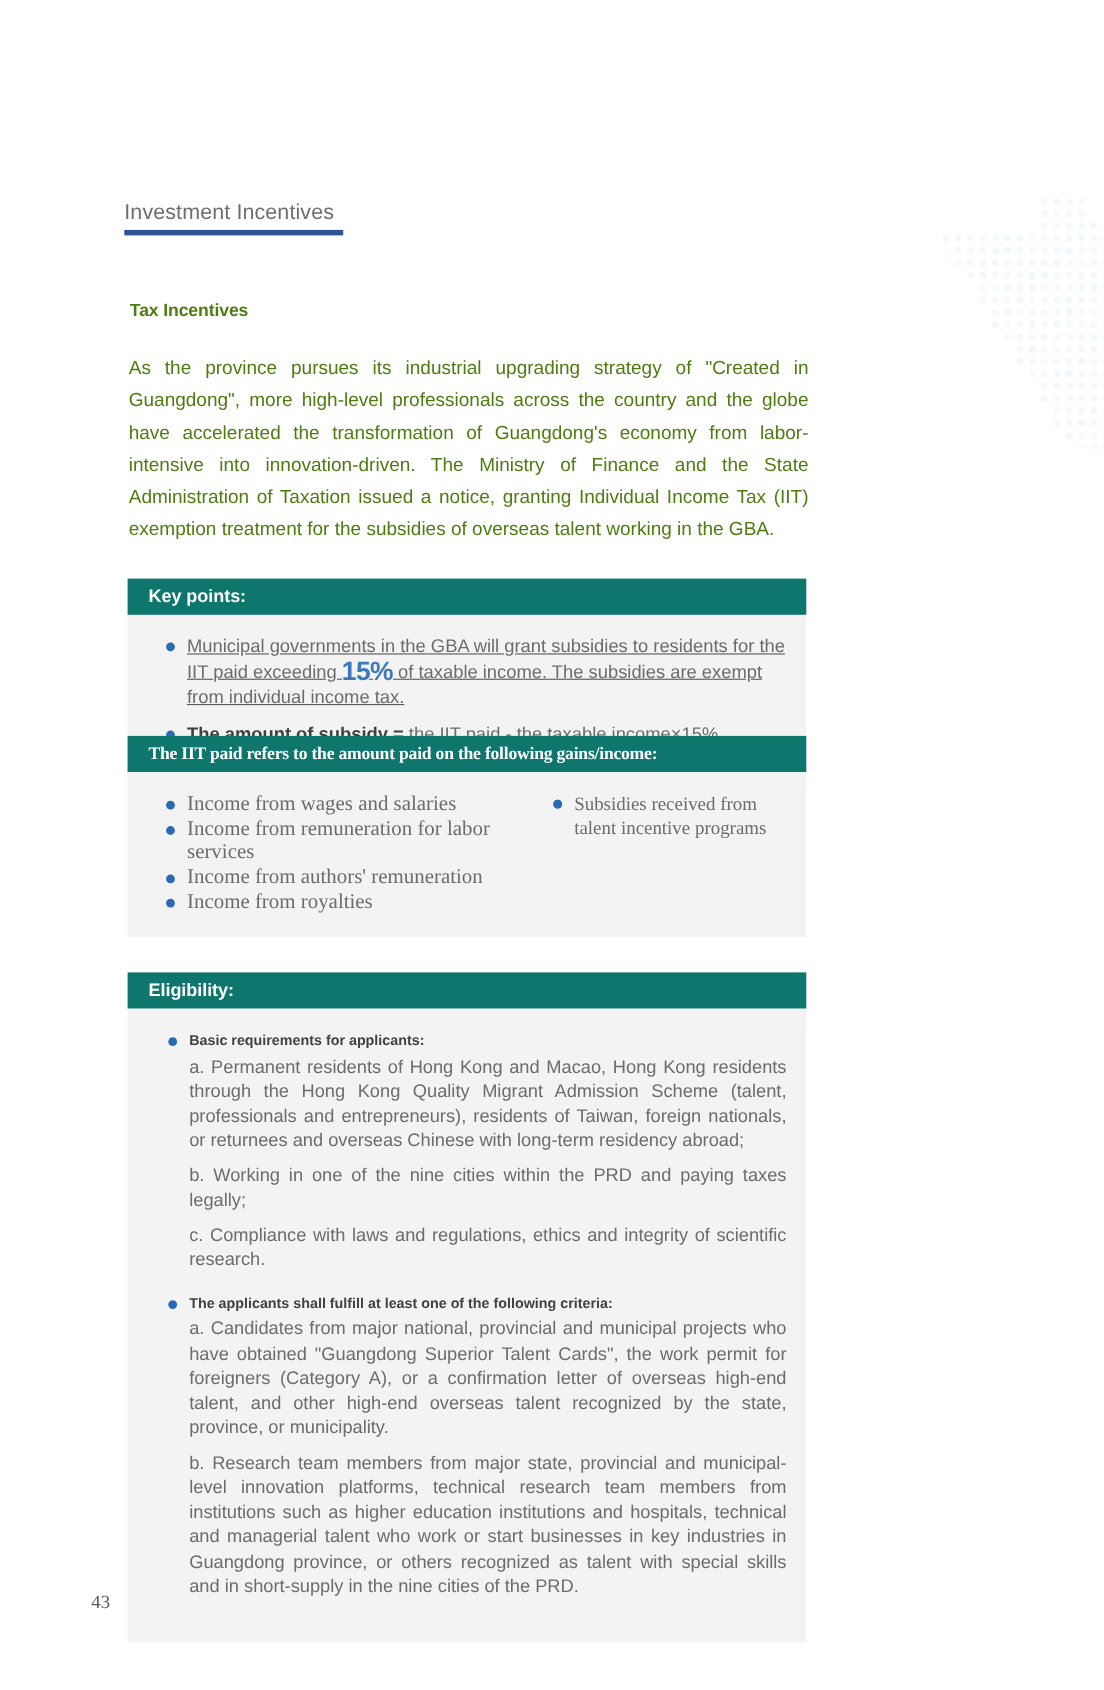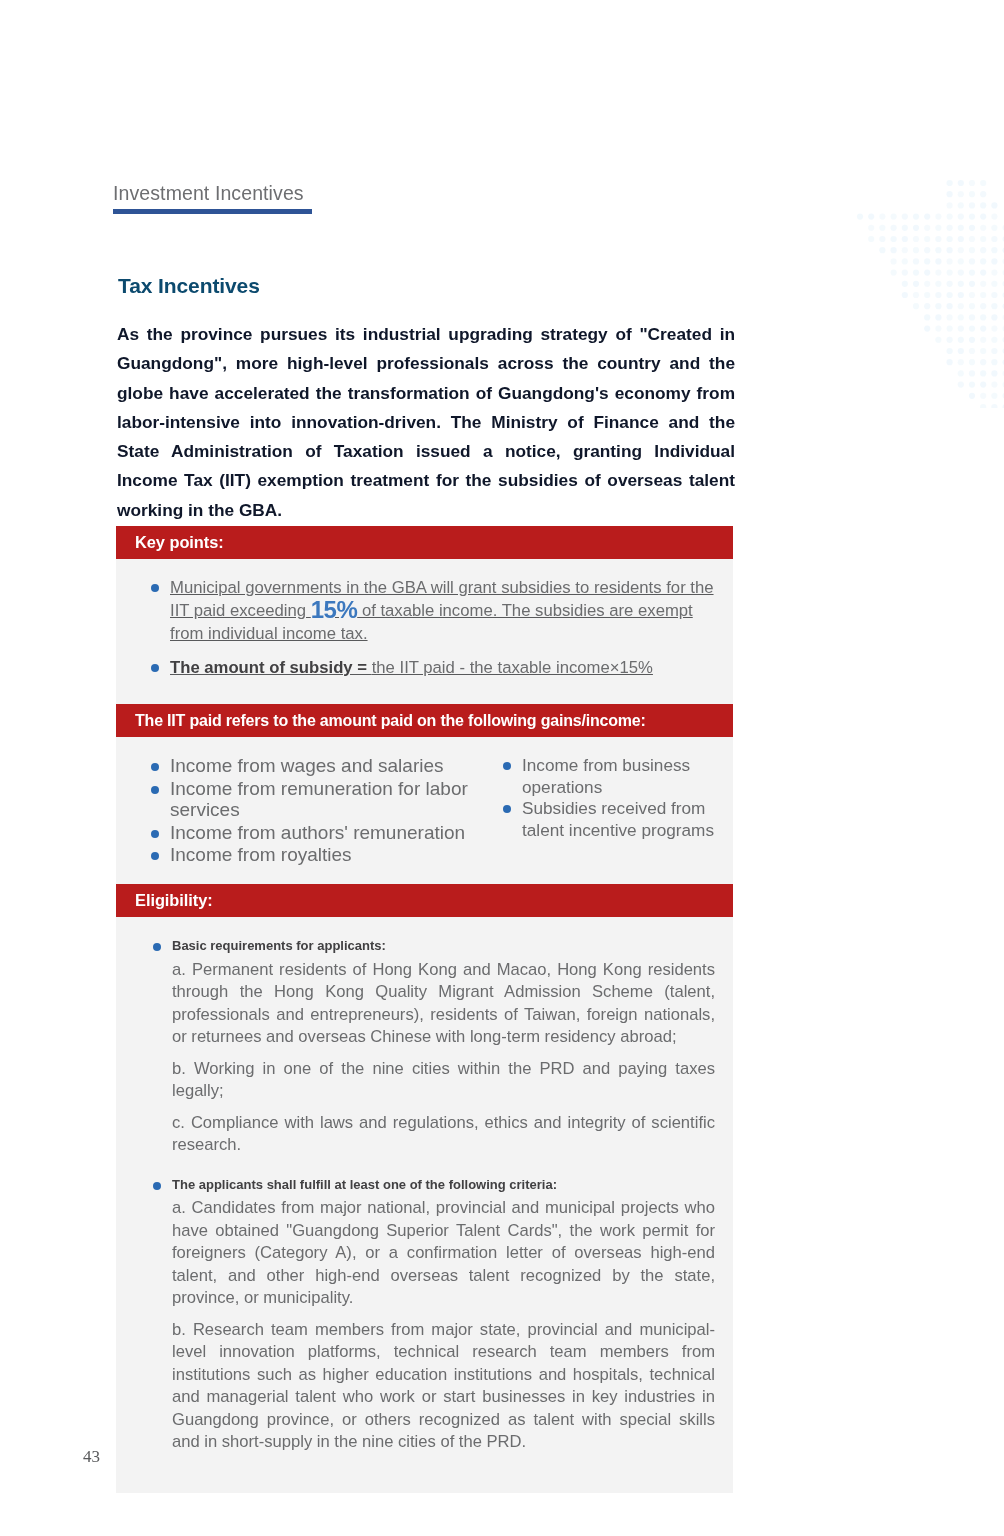--- a/index.html
+++ b/index.html
@@ -58,48 +58,47 @@
     width: 199px;
     height: 5px;
     background: #2e5496;
   }
 
   
   .section-title {
     position: absolute;
     top: 274px;
     left: 118px;
-    font-size: 21px;
+    font-size: 16px;
     font-weight: bold;
-    color: #0c4a6e;
+    color: #4d7c0f;
     letter-spacing: -0.1px;
   }
 
   
   .intro {
     position: absolute;
     top: 320px;
     left: 117px;
     width: 618px;
     font-size: 17.3px;
     line-height: 29.3px;
-    color: #0f172a;
+    color: #4d7c0f;
     text-align: justify;
     text-justify: inter-word;
-    font-weight: bold;
   }
 
   
   .box {
     position: absolute;
     left: 116px;
     width: 617px;
   }
   .box-header {
-    background: #b91c1c;
+    background: #0f766e;
     color: #ffffff;
     font-weight: bold;
     font-size: 16.4px;
     line-height: 33px;
     height: 33px;
     padding: 0 0 0 19px;
     box-sizing: border-box;
     letter-spacing: -0.05px;
     white-space: nowrap;
   }
@@ -415,34 +414,34 @@
           <span>Municipal governments in the GBA will grant subsidies to residents for the IIT paid exceeding </span><span class="pct">15%</span><span> of taxable income. The subsidies are exempt from individual income tax.</span>
         </li>
         <li>
           <span class="dot"></span>
           <span class="lead">The amount of subsidy = </span><span>the IIT paid - the taxable income×15%</span>
         </li>
       </ul>
     </div>
   </div>
 
-  <div class="box" id="box-gains" style="top:704px;">
+  <div class="box" id="box-gains" style="top:669px;font-family:Liberation Serif, serif;">
     <div class="box-header tight">The IIT paid refers to the amount paid on the following gains/income:</div>
     <div class="box-body">
       <div class="col-left">
         <ul class="bul" id="gains-left-list">
             <li><span class="dot"></span><span>Income from wages and salaries</span></li>
             <li><span class="dot"></span><span>Income from remuneration for labor services</span></li>
             <li><span class="dot"></span><span>Income from authors' remuneration</span></li>
             <li><span class="dot"></span><span>Income from royalties</span></li>
           </ul>
       </div>
       <div class="col-right">
         <ul class="bul" id="gains-right-list">
-            <li><span class="dot"></span><span>Income from business operations</span></li>
+            <li><span class="dot"></span></li>
             <li><span class="dot"></span><span>Subsidies received from talent incentive programs</span></li>
           </ul>
       </div>
     </div>
   </div>
 
   <div class="box" id="box-eligibility" style="top:884px;">
     <div class="box-header">Eligibility:</div>
     <div class="box-body">
       <ul class="bul">

